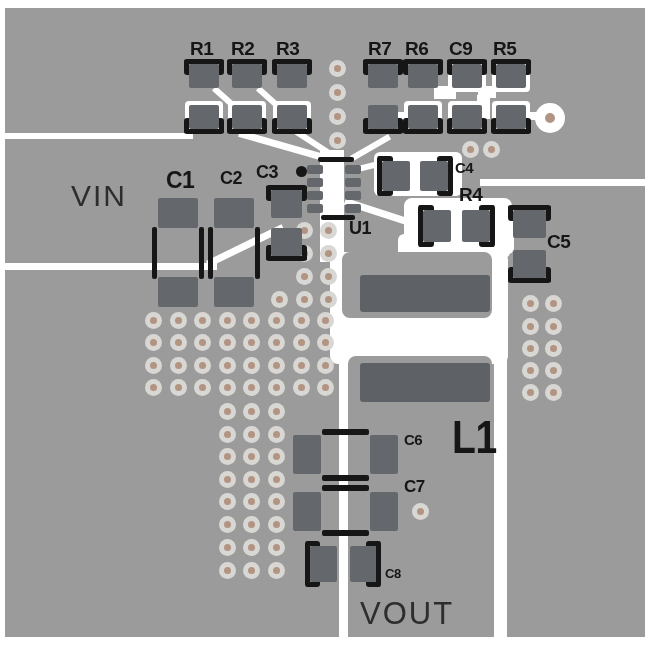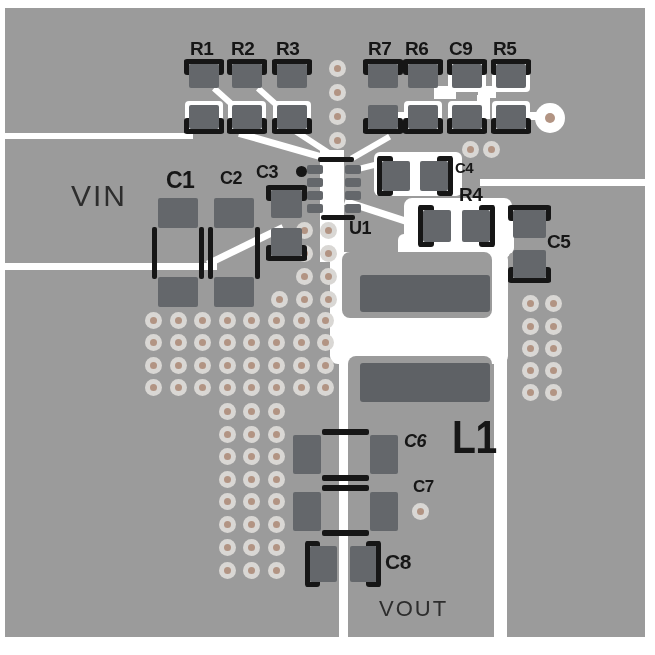--- a/index.html
+++ b/index.html
@@ -429,20 +429,20 @@
   <span class="lbl" style="left:444px;top:31px;font-size:19px;">C9</span>
   <span class="lbl" style="left:488px;top:31px;font-size:19px;">R5</span>
   <span class="lbl" style="left:161px;top:161px;font-size:23px;">C1</span>
   <span class="lbl" style="left:215px;top:161px;font-size:18px;">C2</span>
   <span class="lbl" style="left:251px;top:155px;font-size:18px;">C3</span>
   <span class="lbl" style="left:450px;top:152px;font-size:15px;">C4</span>
   <span class="lbl" style="left:454px;top:177px;font-size:19px;">R4</span>
   <span class="lbl" style="left:542px;top:224px;font-size:19px;">C5</span>
   <span class="lbl" style="left:344px;top:211px;font-size:18px;">U1</span>
   <span class="lbl" style="left:447px;top:406px;font-size:46px;transform:scaleX(0.85);transform-origin:0 0;">L1</span>
-  <span class="lbl" style="left:399px;top:424px;font-size:18px;font-style:italic;">C6</span>
-  <span class="lbl" style="left:408px;top:470px;font-size:17px;">C7</span>
-  <span class="lbl" style="left:380px;top:543px;font-size:21px;">C8</span>
+  <span class="lbl" style="left:399px;top:424px;font-size:15px;">C6</span>
+  <span class="lbl" style="left:399px;top:470px;font-size:17px;">C7</span>
+  <span class="lbl" style="left:380px;top:559px;font-size:13px;">C8</span>
   <span class="lbl net" style="left:66px;top:173px;font-size:30px;">VIN</span>
-  <span class="lbl net" style="left:374px;top:590px;font-size:22px;">VOUT</span>
+  <span class="lbl net" style="left:355px;top:590px;font-size:31px;">VOUT</span>
 
  </div>
 </div>
 
 </body></html>

